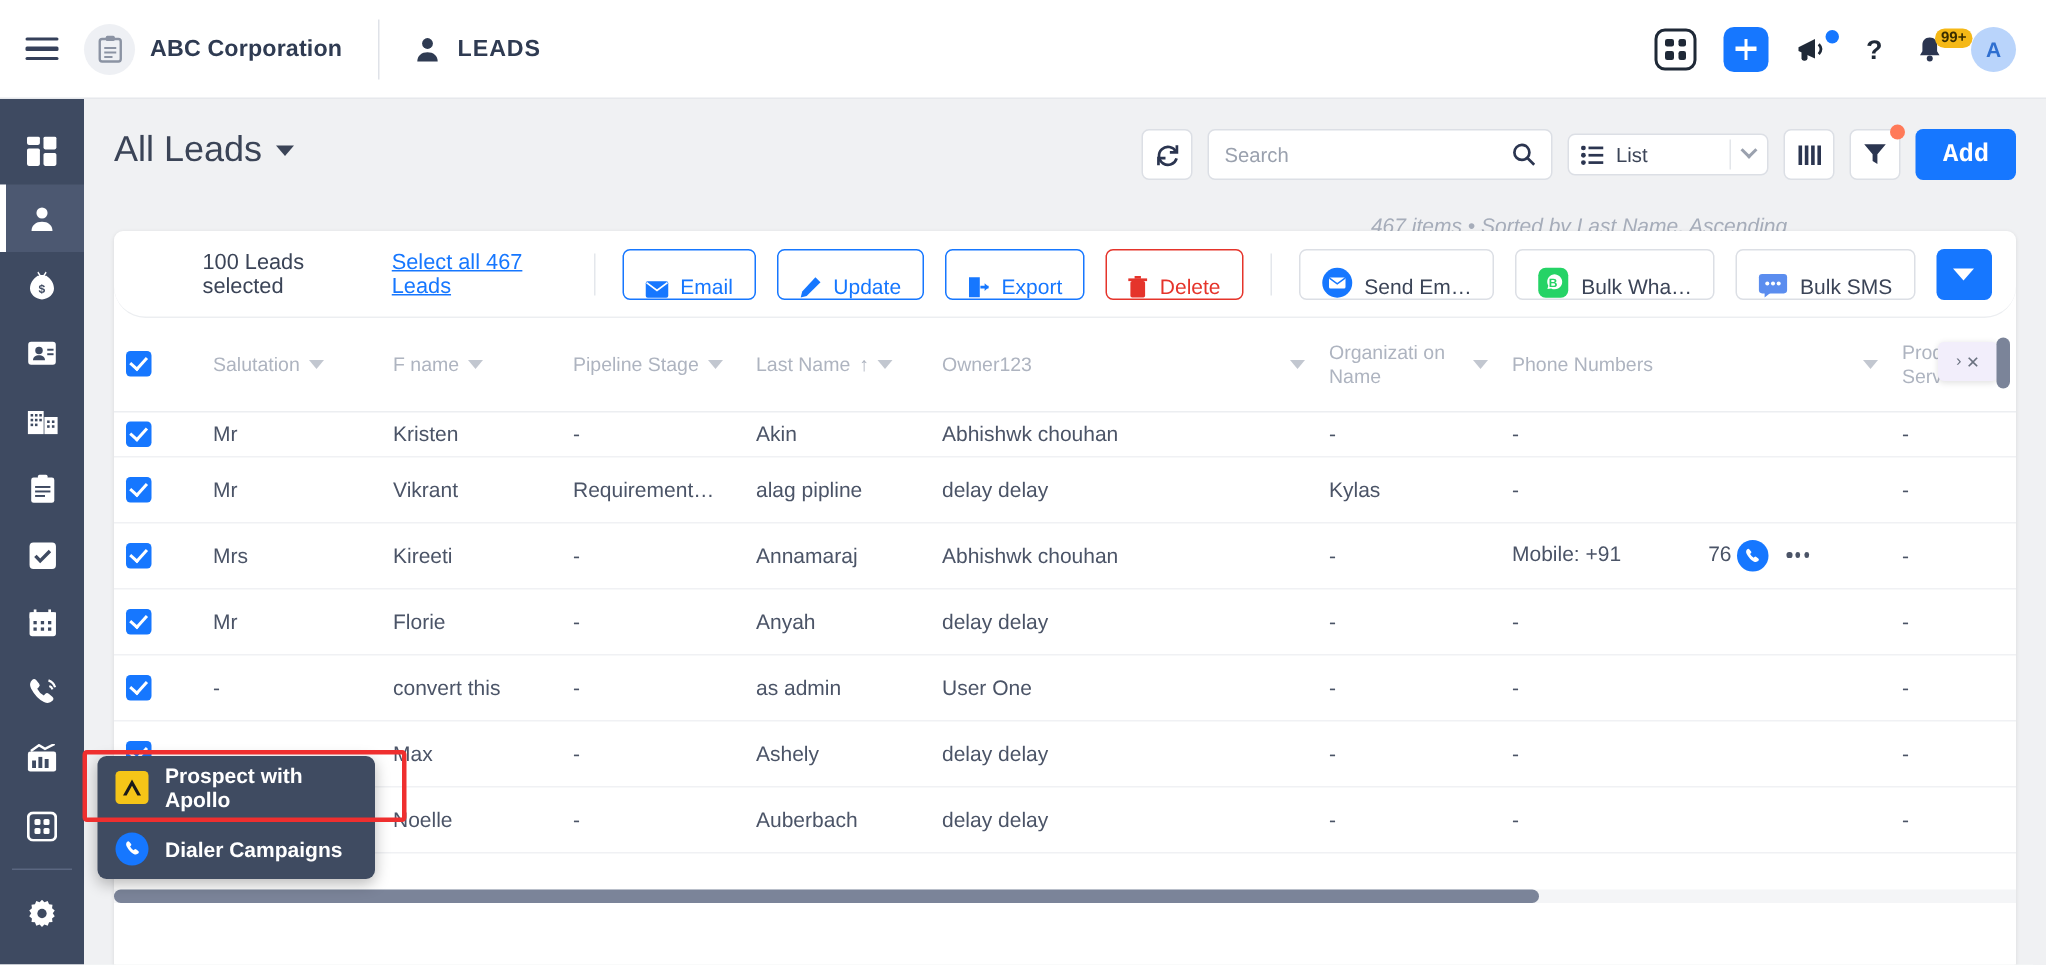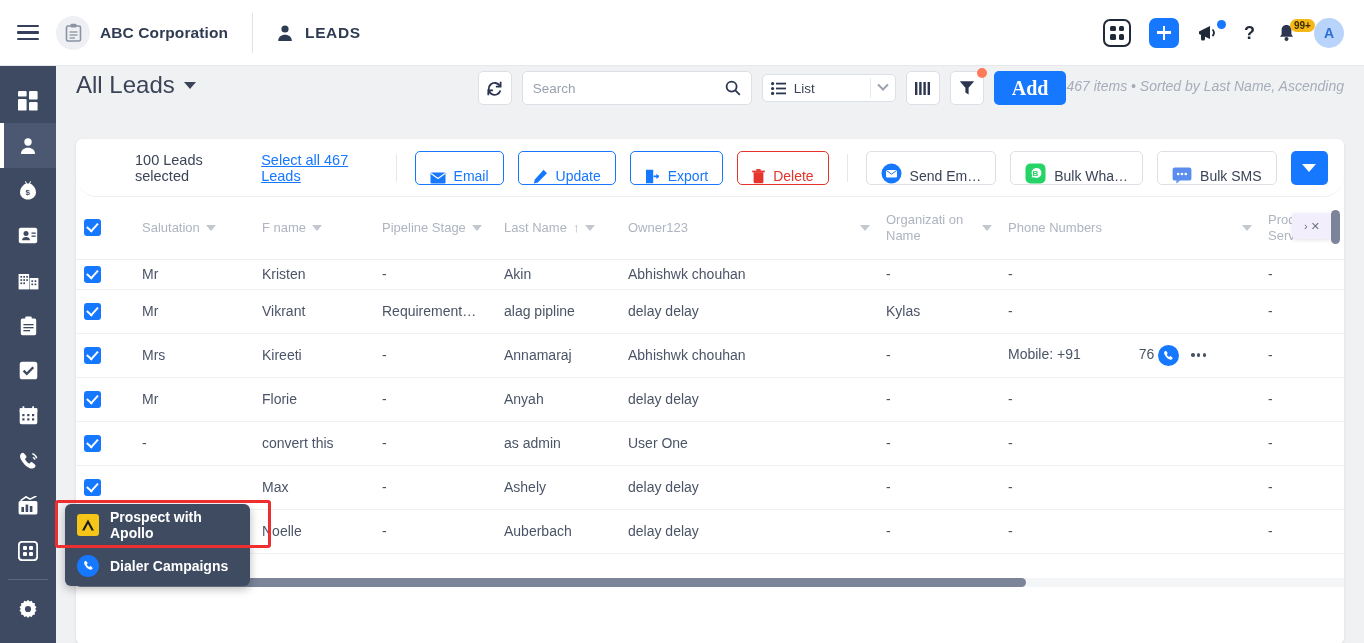--- a/index.html
+++ b/index.html
@@ -55,48 +55,48 @@
   }
   .side-item {
     width: 56px; height: 45px; display: flex; align-items: center; justify-content: center;
     cursor: pointer; position: relative; color: #ffffff;
   }
   .side-item.active { background: #4c5871; }
   .side-item.active:before { content: ""; position: absolute; left: 0; top: 0; width: 4px; height: 45px; background: #ffffff; }
   .side-sep { width: 40px; height: 1px; background: #5a6680; margin: 6px 0; }
 
   
-  .main { position: absolute; top: 51px; left: 56px; width: 1308px; height: 577px; background: #f0f1f3; }
+  .main { position: absolute; top: 66px; left: 56px; width: 1308px; height: 577px; background: #f0f1f3; }
 
   .page-head { padding: 20px 20px 0 20px; display: flex; align-items: flex-start; height: 70px; }
   .page-title { font-size: 24px; color: #3b4457; display: flex; align-items: center; gap: 9px; cursor: pointer; }
   .caret-down { width: 0; height: 0; border-left: 6px solid transparent; border-right: 6px solid transparent; border-top: 7px solid #3b4457; }
 
-  .head-right { margin-left: auto; display: flex; align-items: flex-start; }
+  .head-right { margin-left: auto; display: flex; flex-direction: column; align-items: center; gap: 15px; }
   .head-tools { display: flex; align-items: center; gap: 10px; }
   .sq-btn {
     height: 34px; min-width: 34px; background: #fff; border: 1px solid #dcdfe5; border-radius: 5px;
     display: flex; align-items: center; justify-content: center; cursor: pointer; position: relative;
   }
   .search-wrap {
     width: 230px; height: 34px; background: #fff; border: 1px solid #dcdfe5; border-radius: 5px;
     display: flex; align-items: center; padding: 0 10px;
   }
   .search-wrap input { border: 0; outline: 0; flex: 1; font-size: 13.5px; color: #3b4457; font-family: "Liberation Sans", sans-serif; background: transparent; }
   .search-wrap input::placeholder { color: #9aa1ae; }
   .list-select {
     width: 134px; height: 28px; background: #fff; border: 1px solid #dcdfe5; border-radius: 5px;
     display: flex; align-items: center; padding: 0 8px; gap: 8px; cursor: pointer; font-size: 13.5px; color: #3b4457;
   }
   .list-select .divider { margin-left: auto; width: 1px; height: 20px; background: #e3e6ea; }
   .chev { width: 8px; height: 8px; border-right: 2px solid #9aa1ae; border-bottom: 2px solid #9aa1ae; transform: rotate(45deg) translate(-2px,-2px); }
   .filter-dot { position: absolute; top: -4px; right: -4px; width: 10px; height: 10px; border-radius: 50%; background: #ff7a59; }
   .add-btn {
     height: 34px; padding: 0 18px; background: #1677ff; color: #fff; border: 0; border-radius: 5px;
-    font-size: 20px; font-weight: bold; cursor: pointer; font-family: Liberation Serif, serif;
+    font-size: 17px; font-weight: bold; cursor: pointer; font-family: Liberation Mono, monospace;
   }
   .head-sub { font-size: 14px; color: #a6adba; margin-top: 7px; font-style: italic; }
 
   
   .card {
     position: absolute; left: 20px; top: 88px; width: 1268px; height: 505px;
     background: #fff; border-radius: 6px; box-shadow: 0 1px 3px rgba(0,0,0,.10);
     overflow: hidden;
   }
   .bulkbar { height: 58px; display: flex; align-items: center; padding: 0 16px; gap: 14px; border-bottom: 1px solid #eceef1; border-radius: 21px; }

